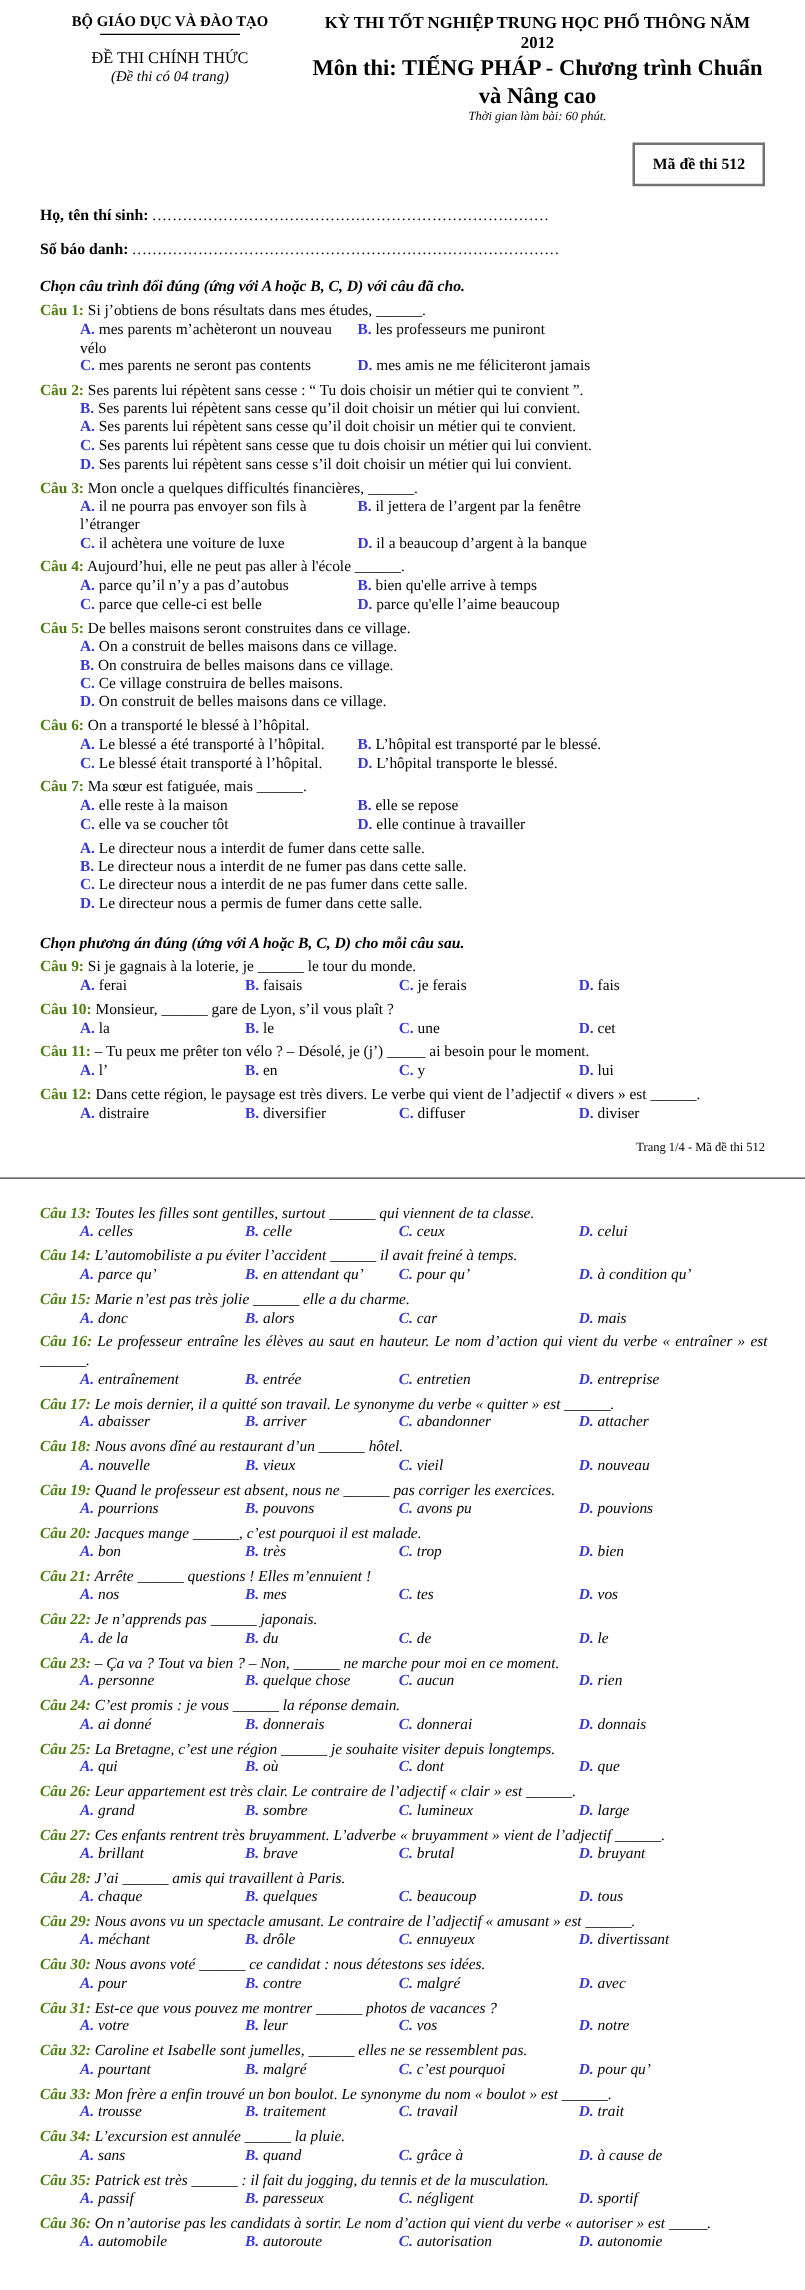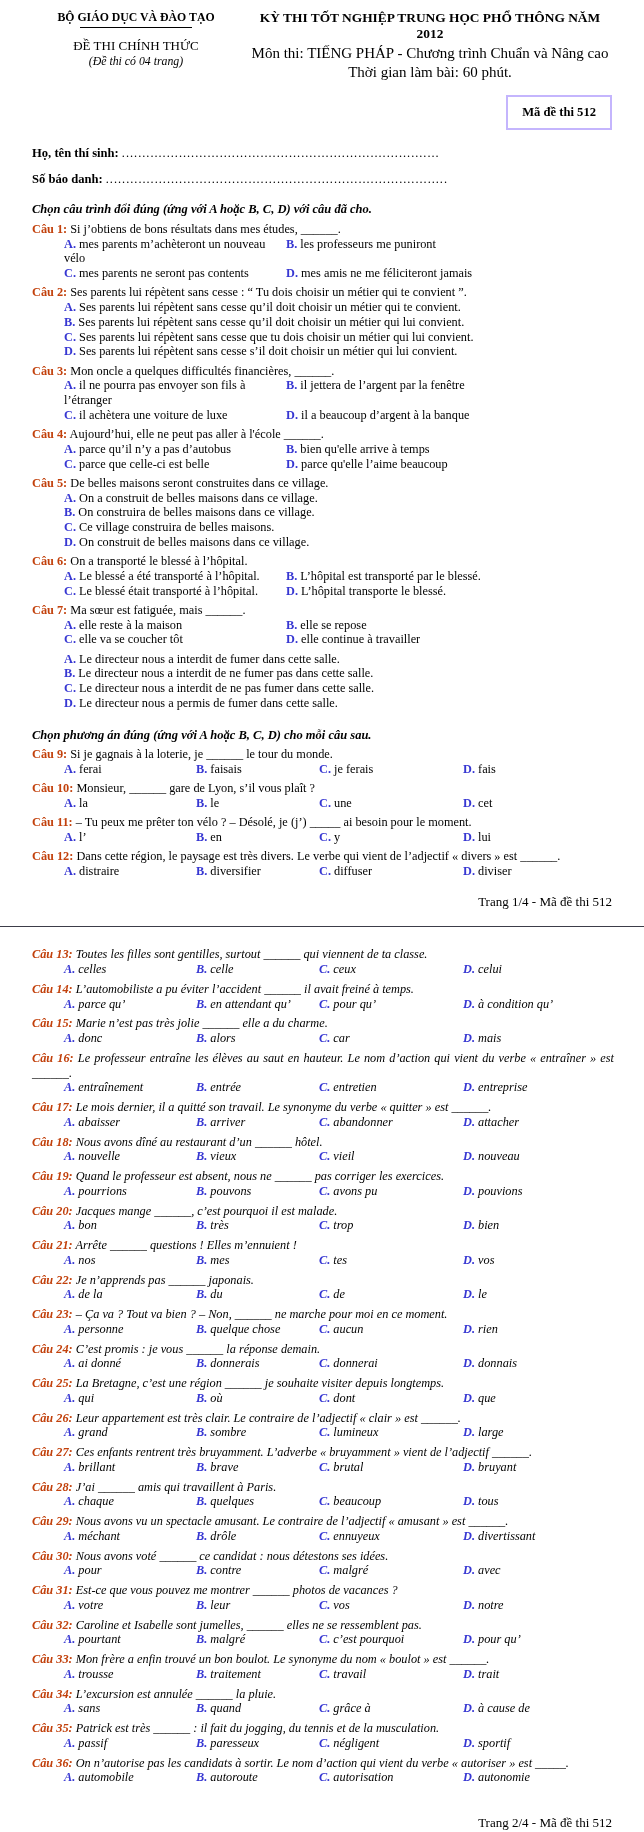--- a/index.html
+++ b/index.html
@@ -12,45 +12,45 @@
   }
   
   .hdr { display:flex; }
   .hdr-left { width:208px; text-align:center; flex:none; }
   .hdr-right { flex:1; text-align:center; padding-left:6px; }
   .ministry { font-weight:bold; font-size:11.8px; white-space:nowrap; }
   .ministry-rule { width:112px; border-top:1.3px solid #000; margin:3px auto 10px; }
   .exam-type { font-weight:normal; font-size:13px; margin-top:2px; }
   .pages-note { font-style:italic; font-size:11.8px; }
   .exam-title { font-weight:bold; font-size:13.4px; }
-  .exam-subject { font-weight:normal; font-size:15px; margin-top:2px; }
-  .exam-duration { font-size:15px; margin-top:1px; }
+  .exam-subject { font-weight:bold; font-size:18px; margin-top:2px; }
+  .exam-duration { font-style:italic; font-size:10px; margin-top:1px; }
   .code-row { display:flex; justify-content:flex-end; margin:14px 0 0; }
   .code-box {
-    border:2px solid #c4b5fd; font-weight:bold; font-size:12.6px;
+    border:2px solid #737373; font-weight:bold; font-size:12.6px;
     padding:8px 14px; margin-right:2px;
   }
   
   .student { margin-top:16px; }
   .student-line { margin-top:11px; white-space:nowrap; overflow:hidden; }
   .student-line b { font-size:12.6px; }
   .dots { letter-spacing:1px; }
   
   .section-heading { font-weight:bold; font-style:italic; margin:15px 0 4px; font-size:12.5px; }
   .section-heading.second { margin-top:17px; }
   .question { margin-top:4.5px; }
-  .qnum { color:#c2410c; font-weight:bold; }
+  .qnum { color:#4d7c0f; font-weight:bold; }
   .stem.justify { text-align:justify; }
   .opts { margin-left:32px; }
   .olet { color:#3737d2; font-weight:bold; }
   .opts.cols4 { display:grid; grid-template-columns:132px 123px 144px 1fr; }
   .opts.cols2 { display:grid; grid-template-columns:222px 1fr; }
   .opts.cols1 .opt { display:block; }
   
-  .page-footer { text-align:right; margin-top:15px; font-size:13px; padding-right:2px; }
+  .page-footer { text-align:right; margin-top:15px; font-size:10px; padding-right:2px; }
   .page-sep { border:none; border-top:1px solid #3c3d49; margin:17px -30px 20px -32px; }
   .page2 .question { margin-top:5px;font-style:italic; }
   .page-footer.p2 { margin-top:30px; }
 </style>
 </head>
 <body>
 
 <div class="page1">
 
   <div class="hdr">
@@ -83,22 +83,22 @@
         <div class="opts cols2">
           <div class="opt"><span class="olet">A.</span> mes parents m’achèteront un nouveau vélo</div>
           <div class="opt"><span class="olet">B.</span> les professeurs me puniront</div>
           <div class="opt"><span class="olet">C.</span> mes parents ne seront pas contents</div>
           <div class="opt"><span class="olet">D.</span> mes amis ne me féliciteront jamais</div>
         </div>
       </div>
       <div class="question">
         <div class="stem"><span class="qnum">Câu 2:</span> Ses parents lui répètent sans cesse : “ Tu dois choisir un métier qui te convient ”.</div>
         <div class="opts cols1">
+          <div class="opt"><span class="olet">B.</span> Ses parents lui répètent sans cesse qu’il doit choisir un métier qui lui convient.</div>
           <div class="opt"><span class="olet">A.</span> Ses parents lui répètent sans cesse qu’il doit choisir un métier qui te convient.</div>
-          <div class="opt"><span class="olet">B.</span> Ses parents lui répètent sans cesse qu’il doit choisir un métier qui lui convient.</div>
           <div class="opt"><span class="olet">C.</span> Ses parents lui répètent sans cesse que tu dois choisir un métier qui lui convient.</div>
           <div class="opt"><span class="olet">D.</span> Ses parents lui répètent sans cesse s’il doit choisir un métier qui lui convient.</div>
         </div>
       </div>
       <div class="question">
         <div class="stem"><span class="qnum">Câu 3:</span> Mon oncle a quelques difficultés financières, ______.</div>
         <div class="opts cols2">
           <div class="opt"><span class="olet">A.</span> il ne pourra pas envoyer son fils à l’étranger</div>
           <div class="opt"><span class="olet">B.</span> il jettera de l’argent par la fenêtre</div>
           <div class="opt"><span class="olet">C.</span> il achètera une voiture de luxe</div>

